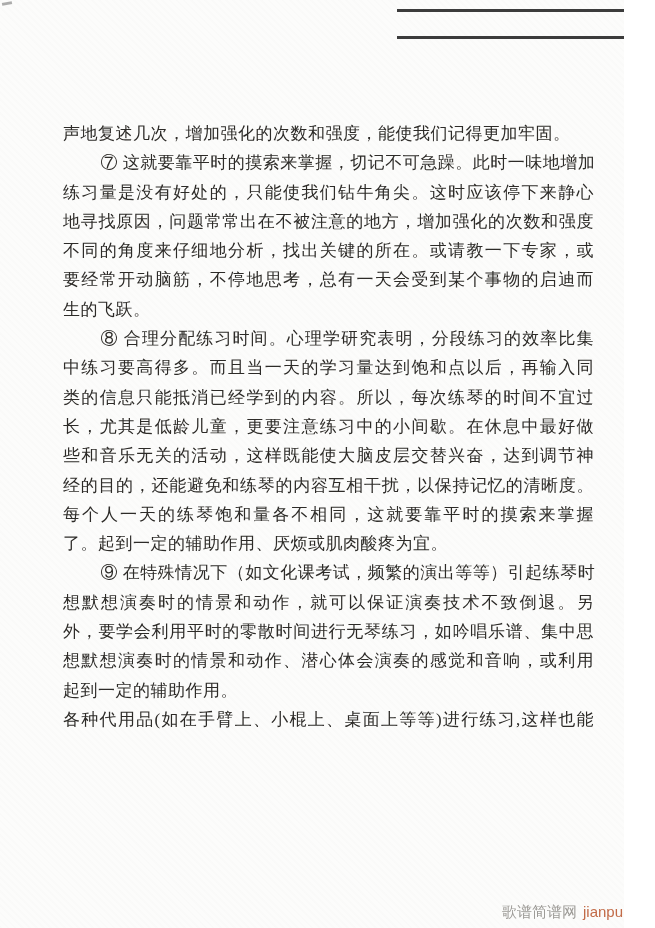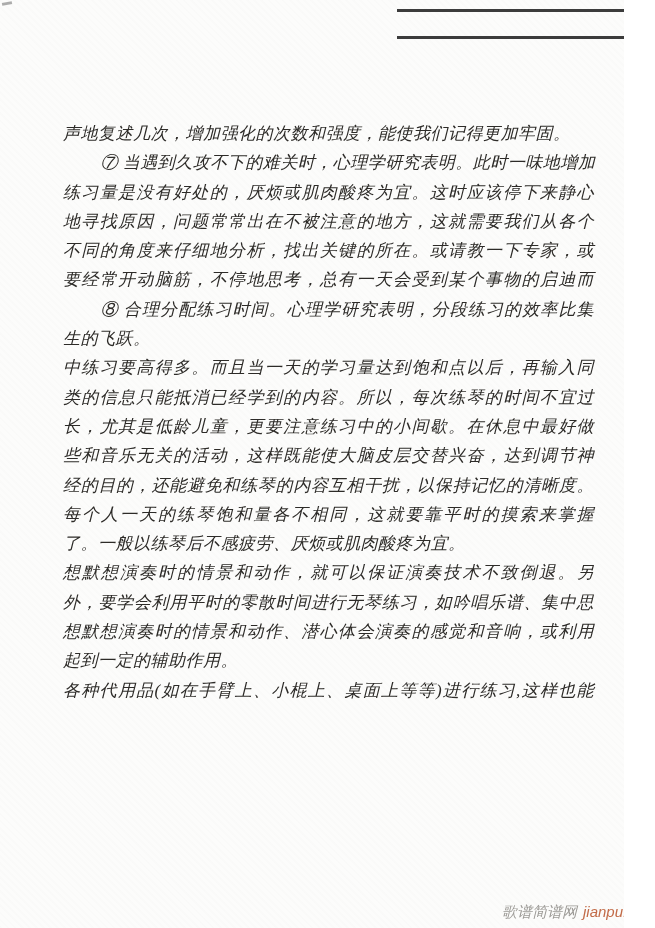--- a/index.html
+++ b/index.html
@@ -7,21 +7,20 @@
     width: 655px; height: 928px;
     overflow: hidden;
   }
   .page {
     position: relative;
     width: 624px; height: 928px;
     background: #fcfcfb;
     background-image: repeating-linear-gradient(45deg, rgba(120,120,115,0.015) 0 2px, transparent 2px 5px);
     overflow: hidden;
     font-family: "Liberation Serif", "DejaVu Serif", serif;
-    font-style: italic;
   }
   .rule {
     position: absolute;
     left: 397px;
     width: 255px;
     height: 3px;
     background: #3c3c3c;
   }
   .rule-1 { top: 9px; }
   .rule-2 { top: 36px; }
@@ -66,34 +65,35 @@
 <body>
 
 <div class="page">
 
   <div class="corner-mark"></div>
   <div class="rule rule-1"></div>
   <div class="rule rule-2"></div>
 
   <div class="text-block">
     <div class="tline end">声地复述几次，增加强化的次数和强度，能使我们记得更加牢固。</div>
-    <div class="tline indent">⑦ 当遇到久攻不下的难关时，心理学研究表明。此时一味地增加</div>
-    <div class="tline">练习量是没有好处的，厌烦或肌肉酸疼为宜。这时应该停下来静心</div>
-    <div class="tline">地寻找原因，问题常常出在不被注意的地方，这就需要我们从各个</div>
+    <div class="tline indent">⑦ 这就要靠平时的摸索来掌握，切记不可急躁。此时一味地增加</div>
+    <div class="tline">练习量是没有好处的，只能使我们钻牛角尖。这时应该停下来静心</div>
+    <div class="tline">地寻找原因，问题常常出在不被注意的地方，增加强化的次数和强度</div>
     <div class="tline">不同的角度来仔细地分析，找出关键的所在。或请教一下专家，或</div>
     <div class="tline">要经常开动脑筋，不停地思考，总有一天会受到某个事物的启迪而</div>
+    <div class="tline end">生的飞跃。</div>
     <div class="tline indent">⑧ 合理分配练习时间。心理学研究表明，分段练习的效率比集</div>
-    <div class="tline end">生的飞跃。</div>
     <div class="tline">中练习要高得多。而且当一天的学习量达到饱和点以后，再输入同</div>
     <div class="tline">类的信息只能抵消已经学到的内容。所以，每次练琴的时间不宜过</div>
     <div class="tline">长，尤其是低龄儿童，更要注意练习中的小间歇。在休息中最好做</div>
     <div class="tline">些和音乐无关的活动，这样既能使大脑皮层交替兴奋，达到调节神</div>
     <div class="tline">经的目的，还能避免和练琴的内容互相干扰，以保持记忆的清晰度。</div>
     <div class="tline">每个人一天的练琴饱和量各不相同，这就要靠平时的摸索来掌握</div>
-    <div class="tline end">了。一般以练琴后不感疲劳、厌烦或肌肉酸疼为宜。</div>
+    <div class="tline end">了。起到一定的辅助作用、厌烦或肌肉酸疼为宜。</div>
+    <div class="tline indent">⑨ 在特殊情况下（如文化课考试，频繁的演出等等）引起练琴时</div>
     <div class="tline">想默想演奏时的情景和动作，就可以保证演奏技术不致倒退。另</div>
     <div class="tline">外，要学会利用平时的零散时间进行无琴练习，如吟唱乐谱、集中思</div>
     <div class="tline">想默想演奏时的情景和动作、潜心体会演奏的感觉和音响，或利用</div>
     <div class="tline end">起到一定的辅助作用。</div>
     <div class="tline">各种代用品(如在手臂上、小棍上、桌面上等等)进行练习,这样也能</div>
   </div>
 
   <div class="watermark">
     <span class="wm-name">歌谱简谱网</span><span class="wm-url">jianpu.cn</span>
   </div>

